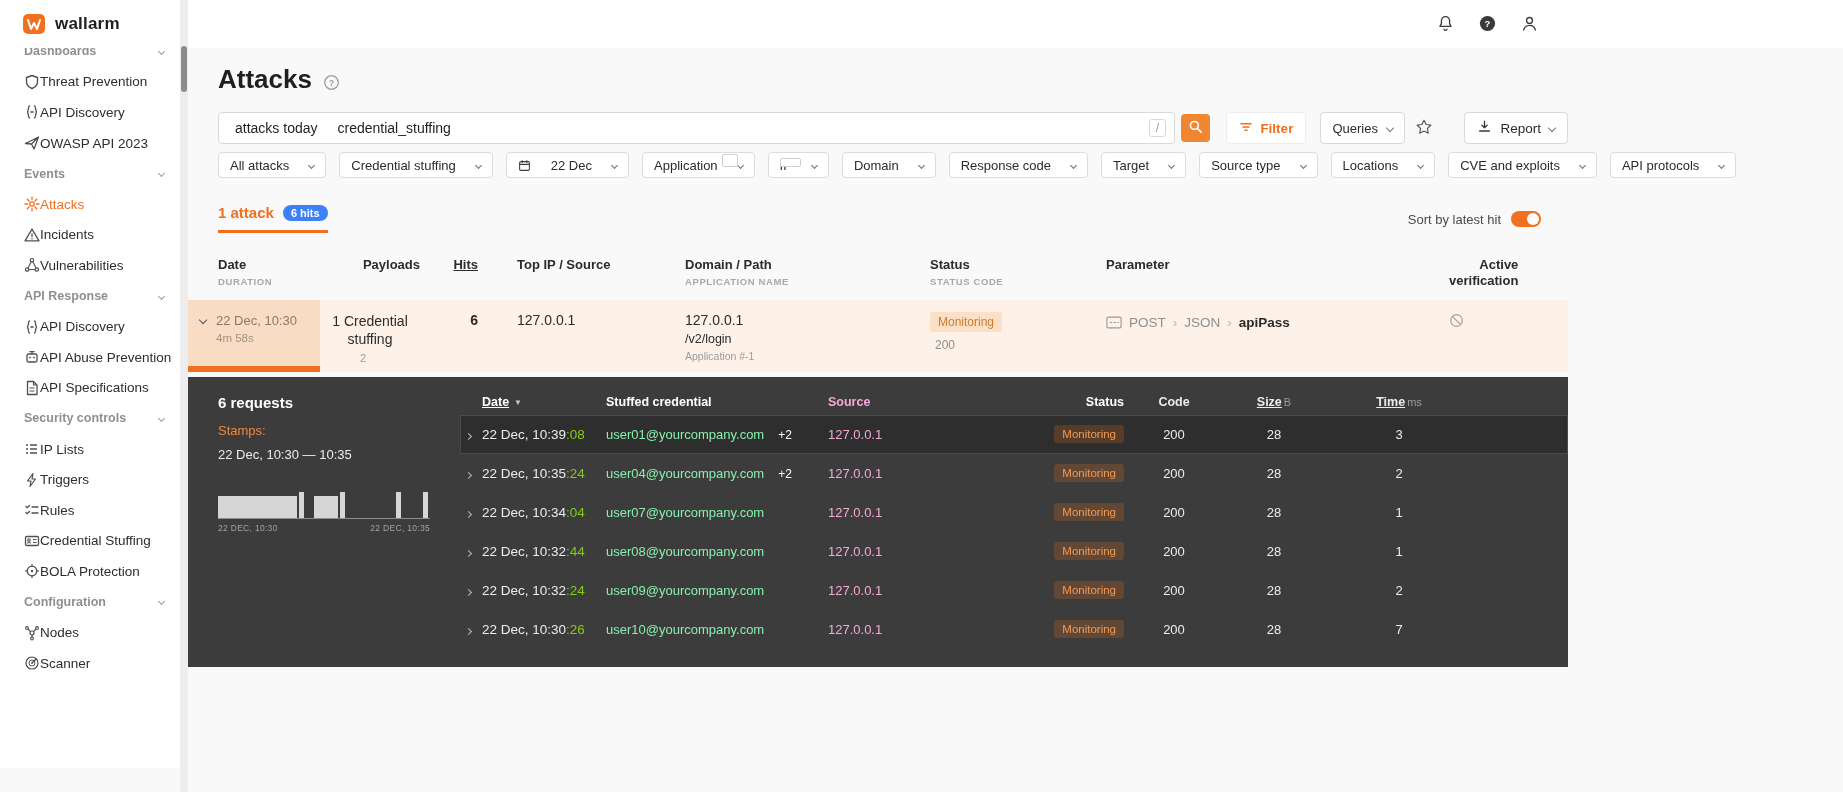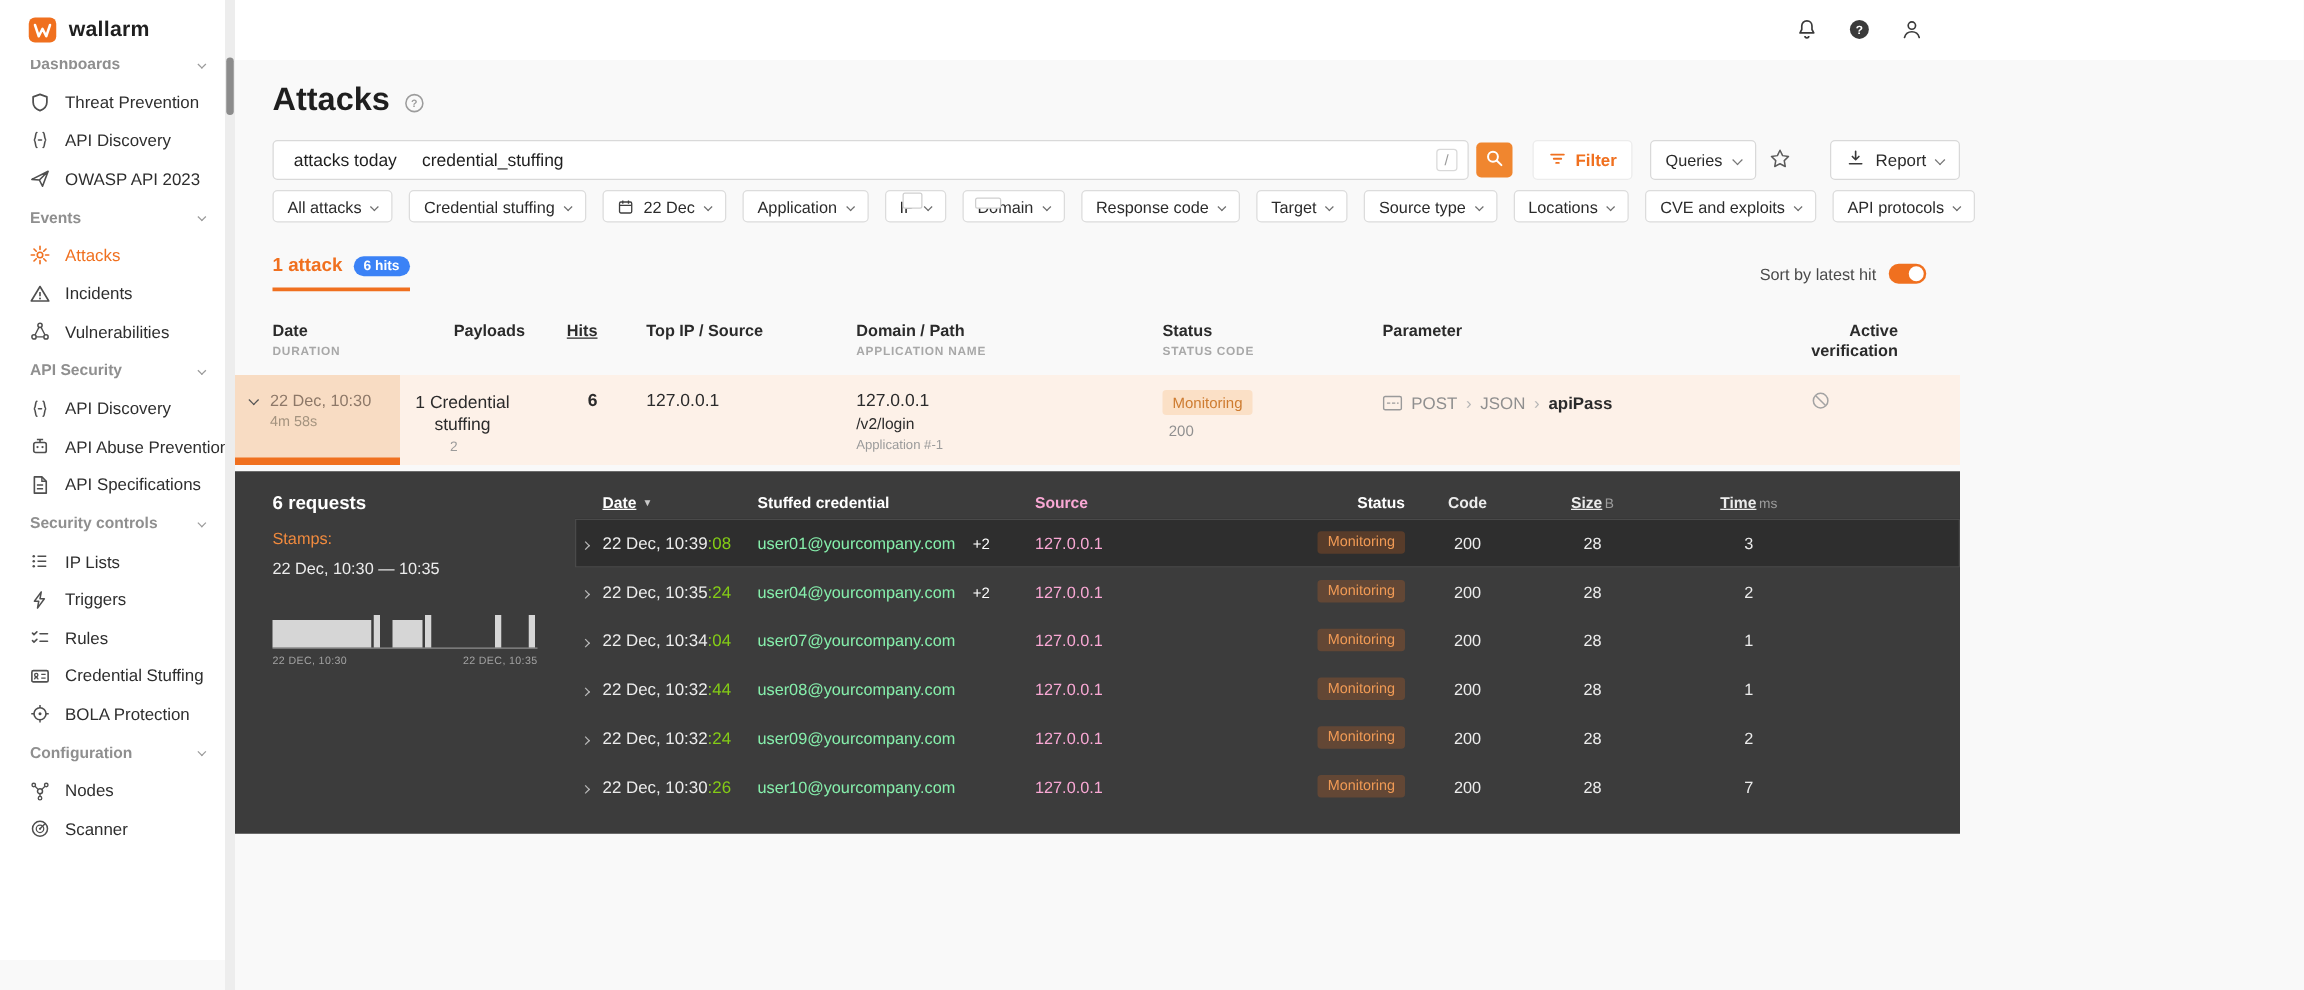--- a/index.html
+++ b/index.html
@@ -9,21 +9,21 @@
 
   
   .sidebar{position:absolute;left:0;top:0;width:180px;height:768px;background:#fff;overflow:hidden;z-index:5}
   .logo-area{position:absolute;top:0;left:0;right:0;height:48px;background:#fff;display:flex;align-items:center;gap:9px;padding-left:22px;z-index:2;cursor:pointer}
   .logo-mark svg{display:block}
   .logo-text{font-size:17px;font-weight:700;color:#1f1f1f;letter-spacing:.2px}
   .nav{position:absolute;top:36px;left:0;right:0}
   .nav-item,.nav-header{height:30.6px;display:flex;align-items:center;padding:0 16px 0 24px;cursor:pointer;white-space:nowrap}
   .nav-header{justify-content:space-between;color:#8f8f8f;font-size:12.5px;font-weight:700}
   .nav-header .chev{width:5px;height:5px;border-color:#9a9a9a}
-  .nav-item{gap:12px;font-size:13.5px;color:#2e2e2e}
+  .nav-item{font-size:13.5px;color:#2e2e2e}
   .nav-icon{width:16px;height:16px;color:#4f4f4f;display:inline-flex;flex:none}
   .nav-icon svg{width:16px;height:16px}
   .nav-item.active,.nav-item.active .nav-icon{color:#f0701f}
 
   .side-scrollbar{position:absolute;left:180px;top:0;width:8px;height:792px;background:#ededed;z-index:6}
   .scroll-thumb{position:absolute;top:46px;left:1px;width:6px;height:46px;background:#8c8c8c;border-radius:3px;cursor:pointer}
 
   
   .main{position:absolute;left:188px;top:0;right:0;height:792px}
   .topbar{height:48px;background:#fff;display:flex;align-items:center}
@@ -45,21 +45,21 @@
   .search-btn svg{width:15px;height:15px}
   .filter-btn{display:inline-flex;align-items:center;gap:7px;margin-left:16px;height:32px;padding:0 12px;background:#fff;border:1px solid #ececec;border-radius:4px;color:#f0701f;font-size:13.5px;font-weight:700;cursor:pointer}
   .filter-btn svg{width:14px;height:14px}
   .queries-btn{display:inline-flex;align-items:center;gap:9px;margin-left:14px;height:32px;padding:0 11px;background:#fff;border:1px solid #d9d9d9;border-radius:4px;font-size:13px;color:#2b2b2b;cursor:pointer}
   .star-btn{background:none;border:none;margin-left:10px;width:20px;height:20px;display:inline-flex;cursor:pointer}
   .star-btn svg{width:18px;height:18px}
   .report-btn{display:inline-flex;align-items:center;gap:8px;margin-left:30px;height:32px;padding:0 12px;background:#fff;border:1px solid #d9d9d9;border-radius:4px;font-size:13.5px;color:#2b2b2b;cursor:pointer}
   .report-btn svg{width:15px;height:15px}
 
   .chips-row{display:flex;gap:13px;margin:8px 0 0 30px}
-  .chip{display:inline-flex;align-items:center;gap:8px;height:26px;padding:0 11px;background:#fff;border:1px solid #dcdcdc;border-radius:4px;font-size:13px;color:#2b2b2b;cursor:pointer;white-space:nowrap}
+  .chip{display:inline-flex;align-items:center;gap:20px;height:26px;padding:0 11px;background:#fff;border:1px solid #dcdcdc;border-radius:4px;font-size:13px;color:#2b2b2b;cursor:pointer;white-space:nowrap}
   .chip-icon svg{width:13px;height:13px;display:block}
   .chip .chev{width:5px;height:5px;border-color:#6d6d6d}
 
   .artifact{position:absolute;background:#fff;border:1px solid #cfcfcf;border-radius:2px;z-index:2}
   .a1{left:534px;top:90px;width:16px;height:13px}
   .a2{left:592px;top:94px;width:21px;height:9px}
 
   .results-row{display:flex;align-items:flex-end;justify-content:space-between;margin:26px 0 0 30px;padding-right:27px}
   .results-left{display:inline-flex;align-items:center;gap:9px;border-bottom:3px solid #f0701f;padding-bottom:9px;cursor:pointer}
   .count{color:#f0701f;font-size:15px;font-weight:700}
@@ -212,21 +212,21 @@
           <svg viewBox="0 0 16 16">
             <circle cx="8" cy="3.2" r="1.7" fill="none" stroke="currentColor" stroke-width="1.2"></circle>
             <circle cx="3.2" cy="12.5" r="1.7" fill="none" stroke="currentColor" stroke-width="1.2"></circle>
             <circle cx="12.8" cy="12.5" r="1.7" fill="none" stroke="currentColor" stroke-width="1.2"></circle>
             <path d="M7.2 4.7L4 11M8.8 4.7l3.2 6.3M5 12.5h6" stroke="currentColor" stroke-width="1.1" fill="none"></path>
           </svg>
         </span>
         <span>Vulnerabilities</span>
       </div>
       <div class="nav-header">
-        <span>API Security</span>
+        <span>API Response</span>
         <span class="chev chev-down"></span>
       </div>
       <div class="nav-item">
         <span class="nav-icon">
           <svg viewBox="0 0 16 16">
             <path d="M5.5 2C4 2 4.8 8 3 8c1.8 0 1 6 2.5 6M10.5 2C12 2 11.2 8 13 8c-1.8 0-1 6-2.5 6M6.8 8h2.4" fill="none" stroke="currentColor" stroke-width="1.3" stroke-linecap="round"></path>
           </svg>
         </span>
         <span>API Discovery</span>
       </div>

